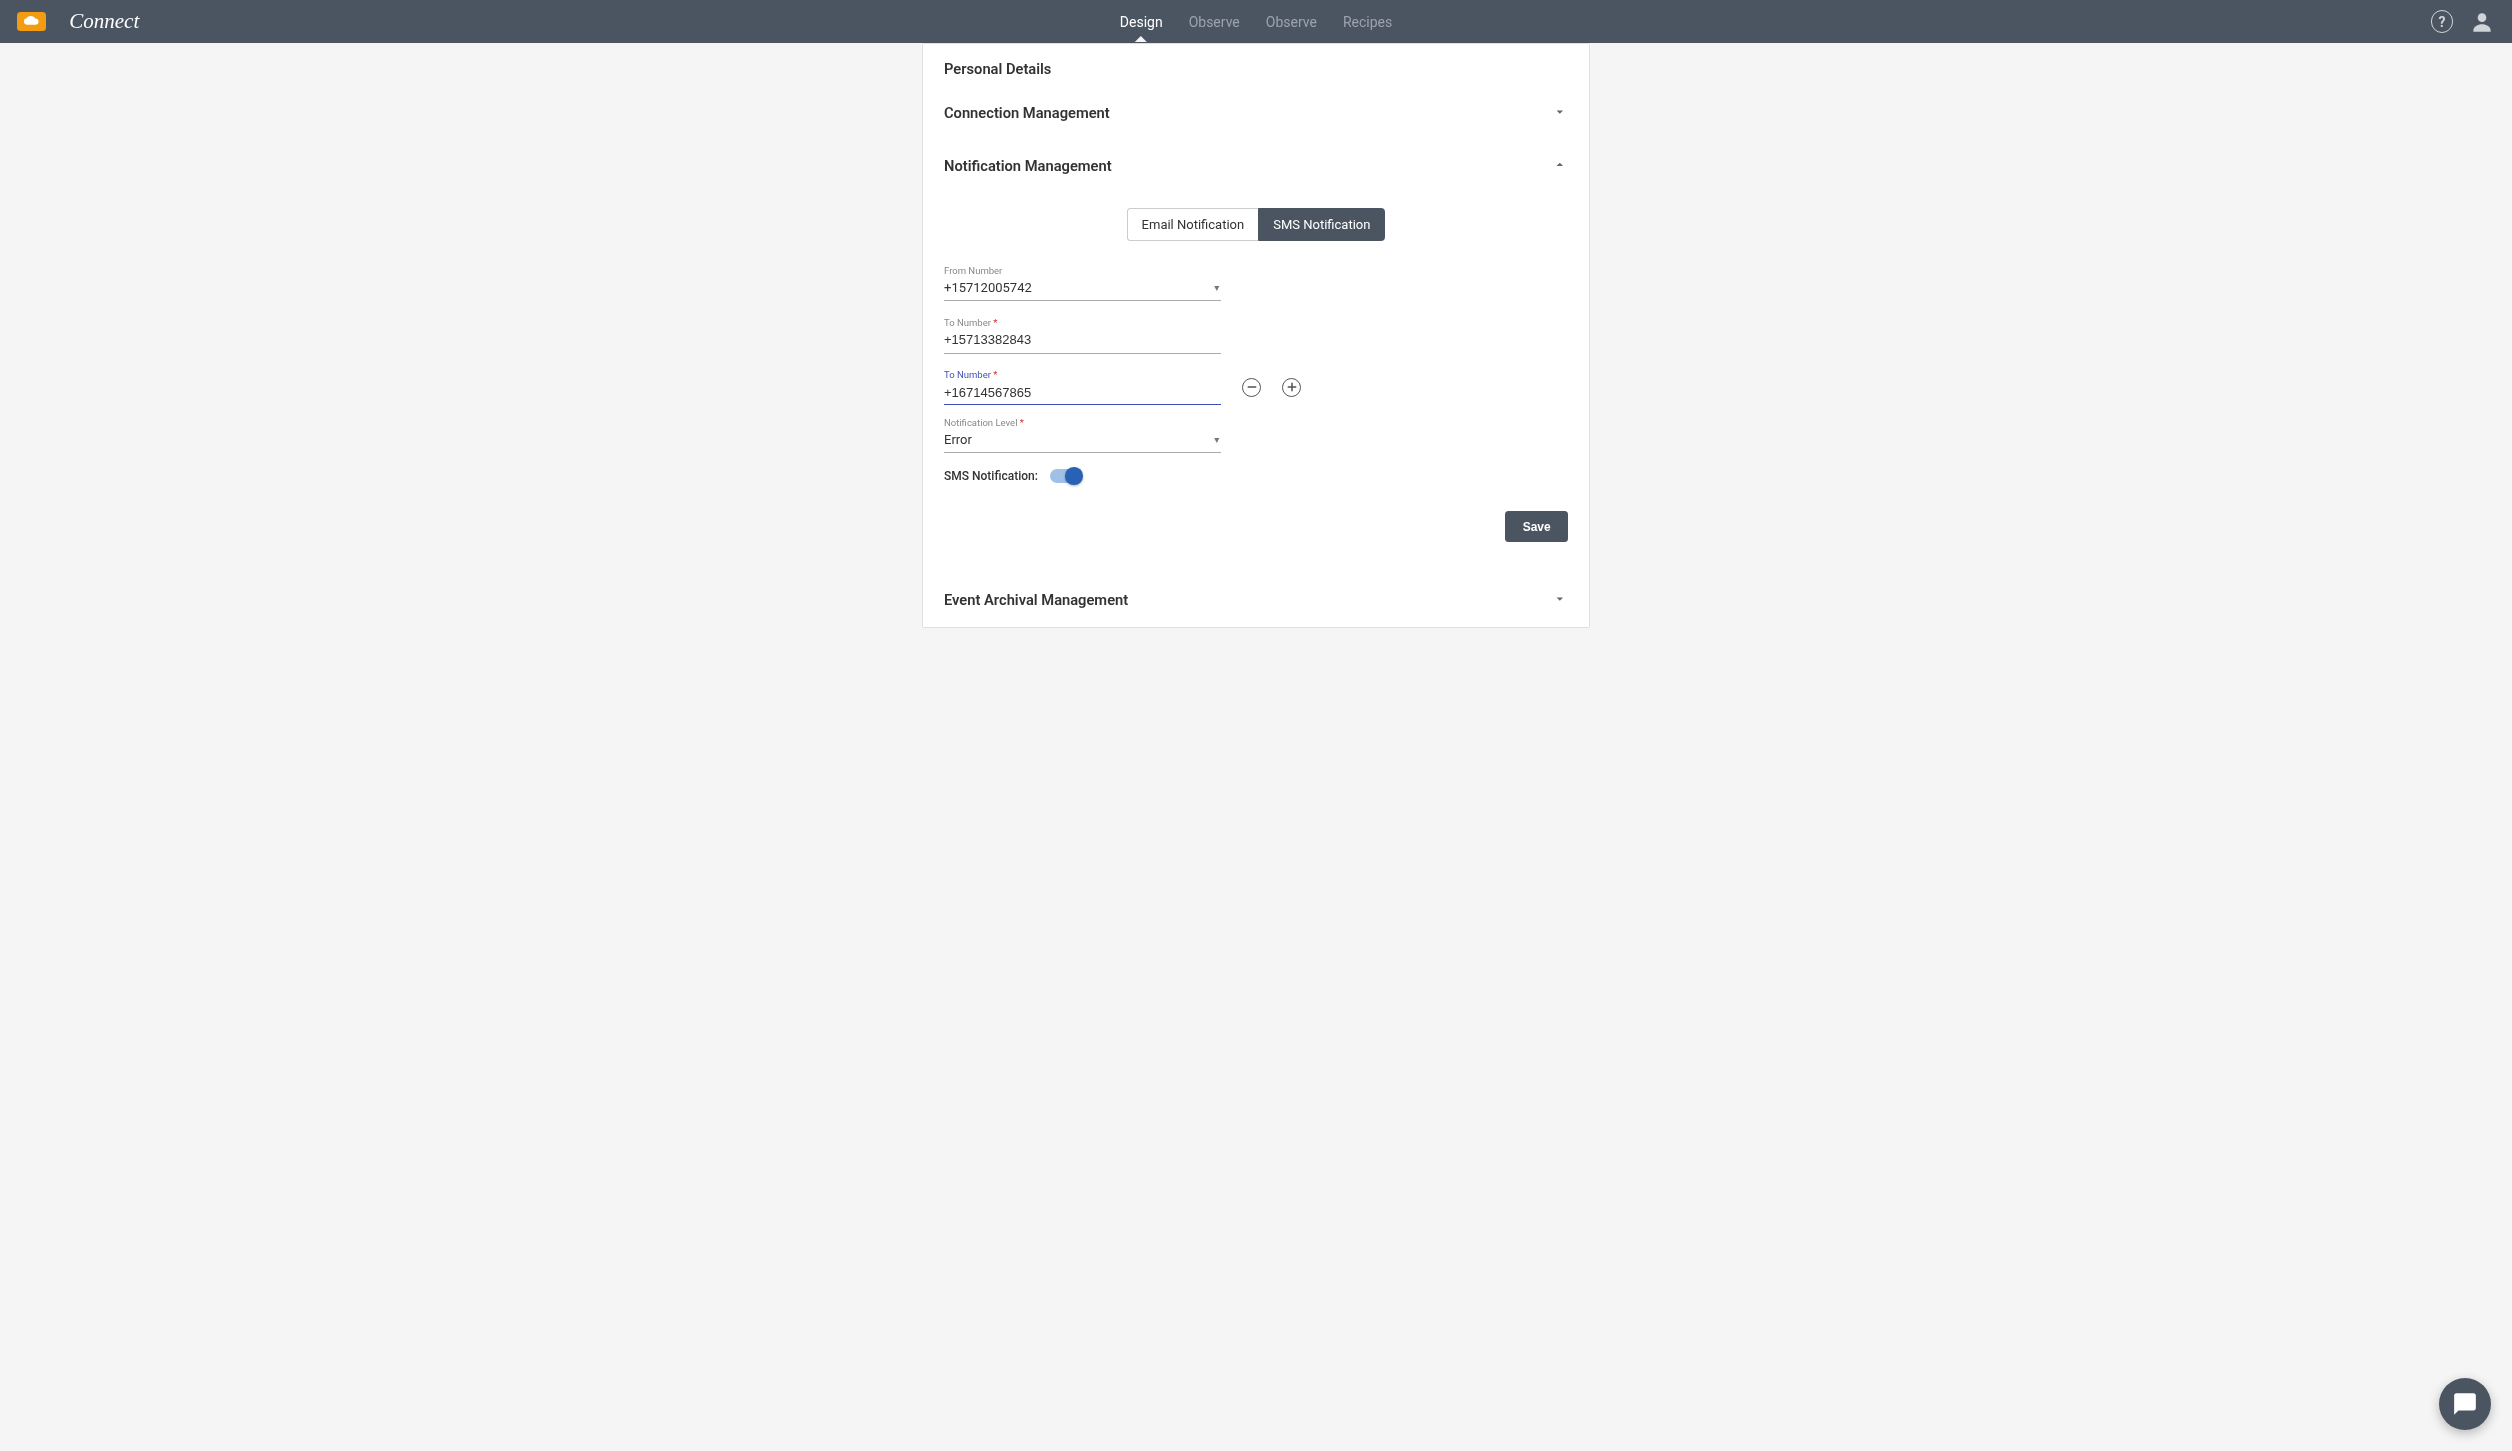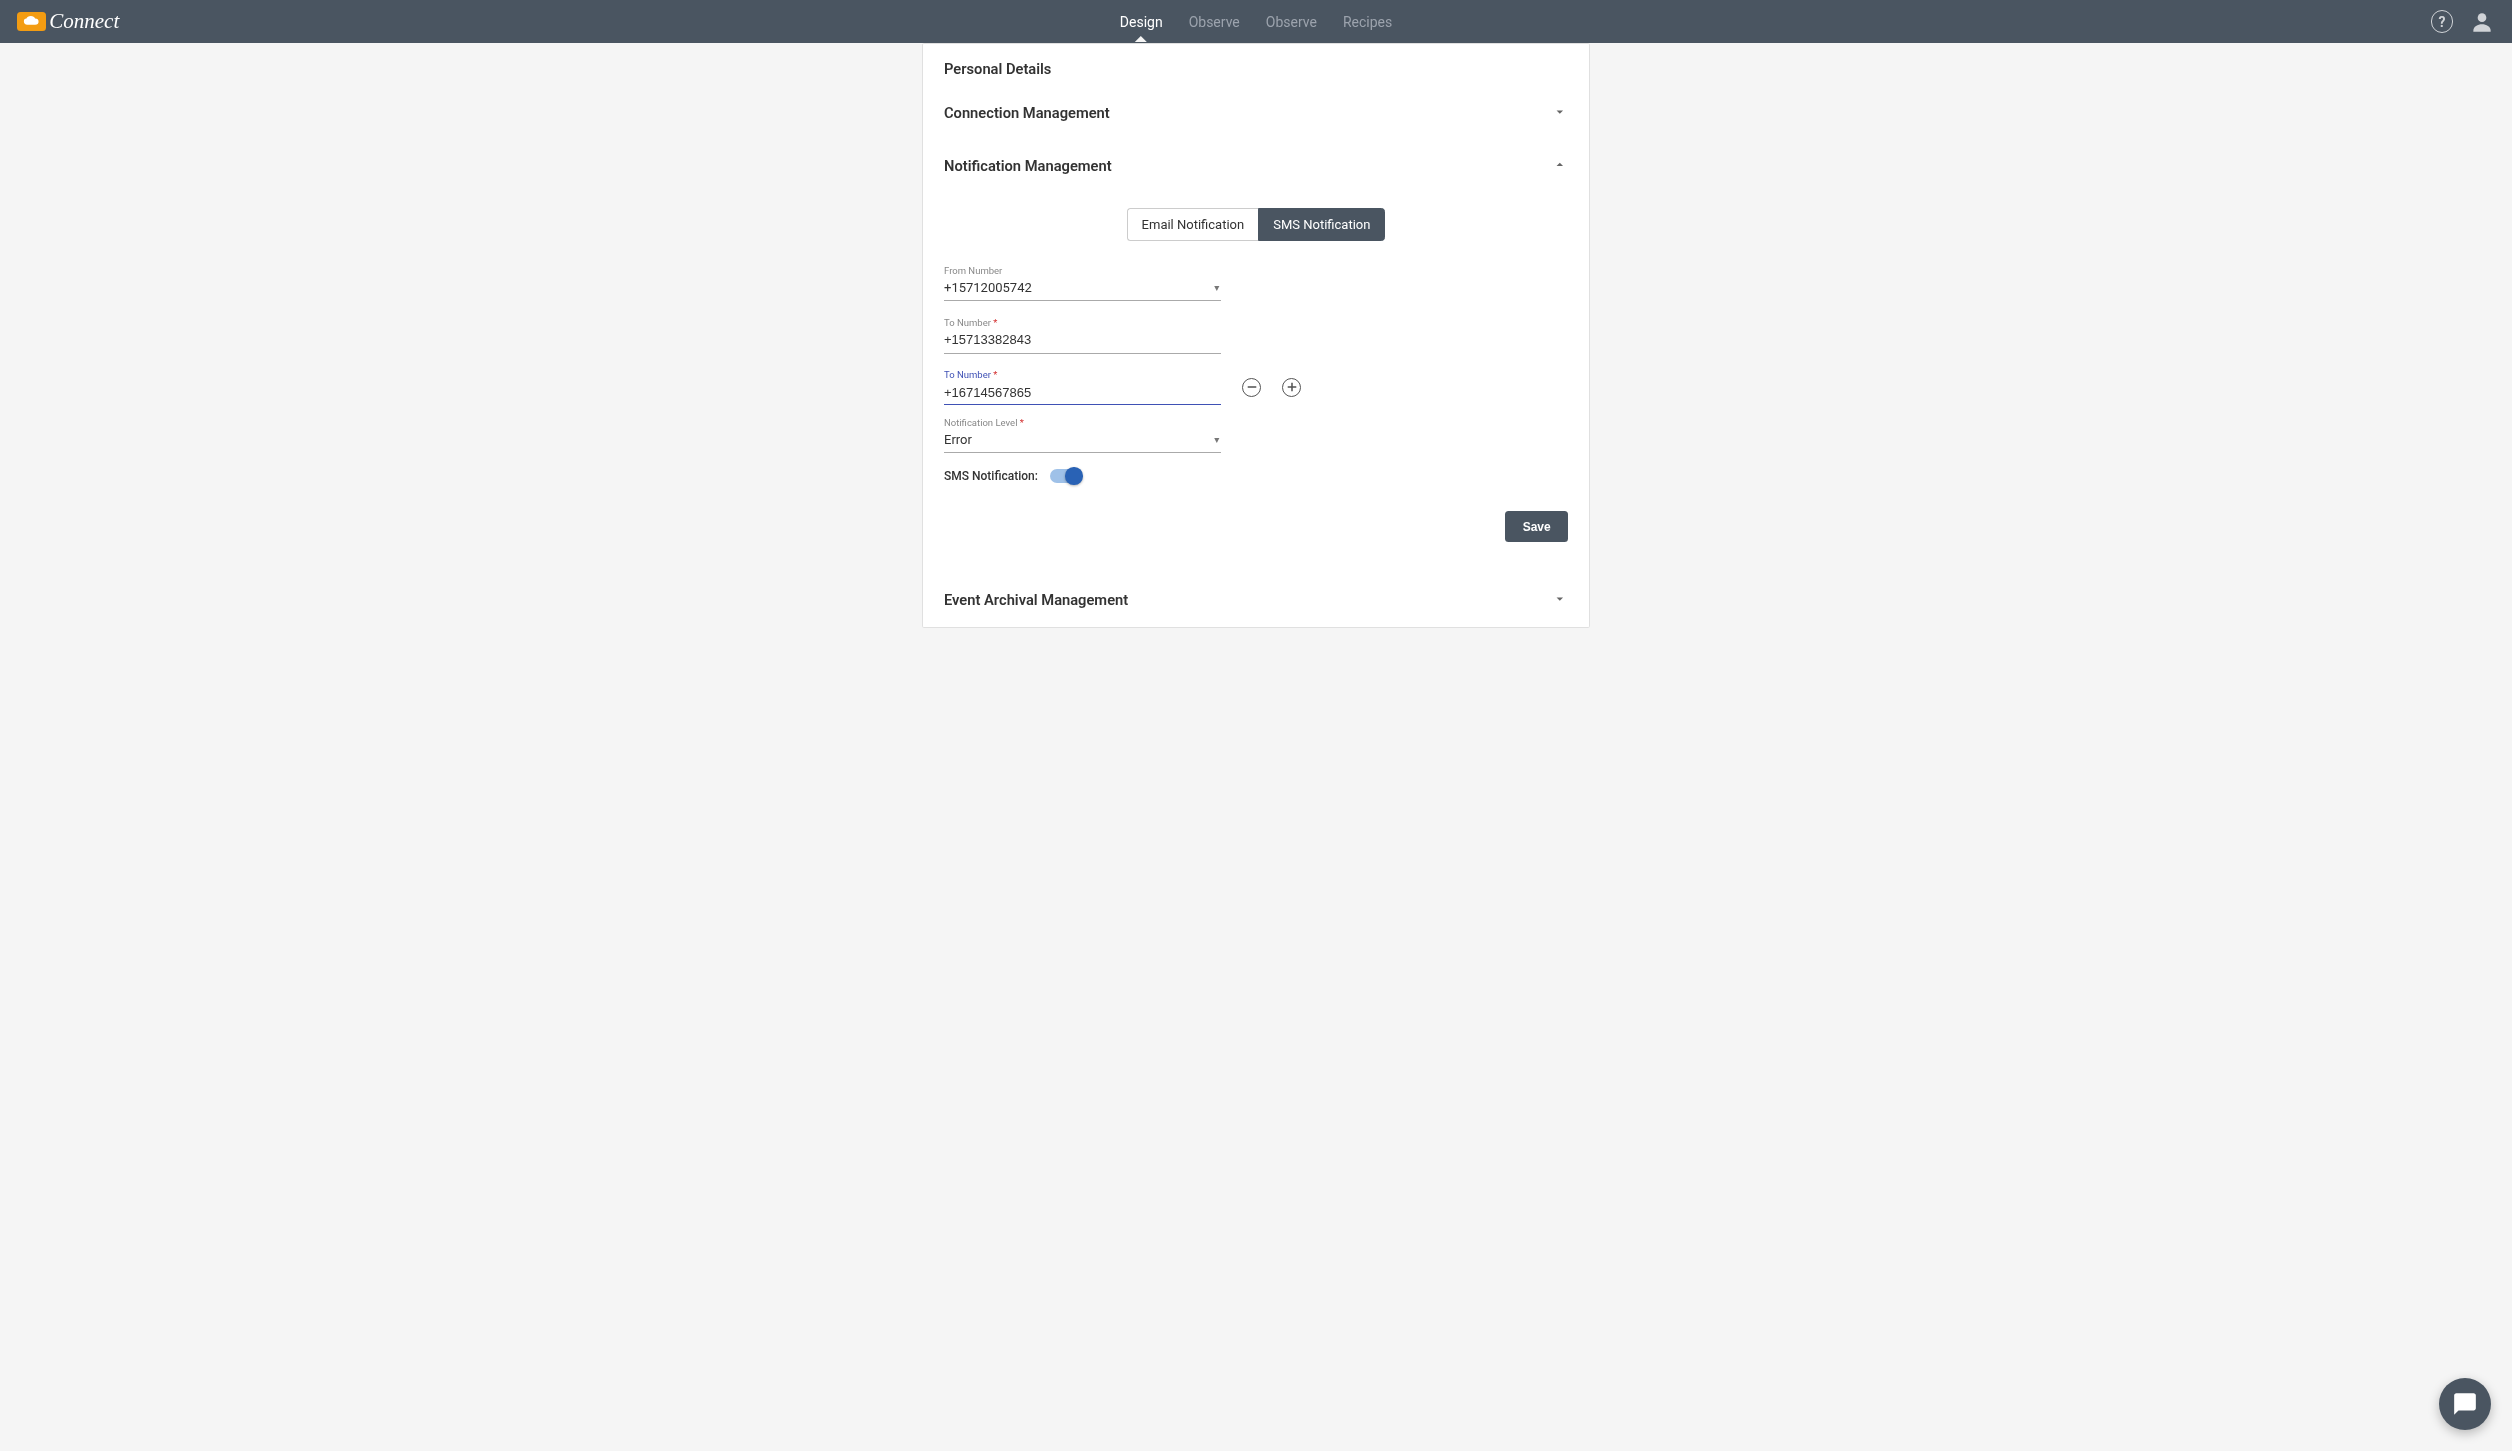--- a/index.html
+++ b/index.html
@@ -1,21 +1,21 @@
 <!DOCTYPE html>
 <html style="font-size:14px"><head>
 <meta charset="utf-8">
 <style>
 * { box-sizing: border-box; margin: 0; padding: 0; }
 body { font-family: -apple-system, BlinkMacSystemFont, "Segoe UI", Roboto, Arial, sans-serif; background: #f5f5f5; color: #333; }
 
 
 .header { background: #4a5561; height: 43px; display: flex; align-items: center; padding: 0 17.3px; justify-content: space-between; }
 .header-left { display: flex; align-items: center; }
-.logo { display: flex; align-items: center; gap: 3px; }
+.logo { display: flex; align-items: center; gap: 23px; }
 .logo-icon { width: 29px; height: 19px; background: #f39c12; border-radius: 3.5px; display: flex; align-items: center; justify-content: center; }
 .logo-text { color: #fff; font-size: 21px; font-style: italic; font-weight: 400; font-family: Georgia, serif; }
 .nav { display: flex; gap: 26px; position: absolute; left: 50%; transform: translateX(-50%); }
 .nav-item { color: #9ca3ad; font-size: 14px; cursor: pointer; padding: 11.2px 0; position: relative; }
 .nav-item.active { color: #fff; }
 .nav-item.active::after { content: ""; position: absolute; bottom: -1.7px; left: 50%; transform: translateX(-50%); width: 0; height: 0; border-left: 6px solid transparent; border-right: 6px solid transparent; border-bottom: 6px solid #f5f5f5; }
 .header-right { display: flex; align-items: center; gap: 15.6px; }
 .help-icon { width: 22.5px; height: 22.5px; border: 1.7px solid #d0d3d7; border-radius: 50%; display: flex; align-items: center; justify-content: center; color: #d0d3d7; font-size: 14px; font-weight: bold; cursor: pointer; }
 .user-icon { width: 26px; height: 26px; color: #d0d3d7; cursor: pointer; }
 

